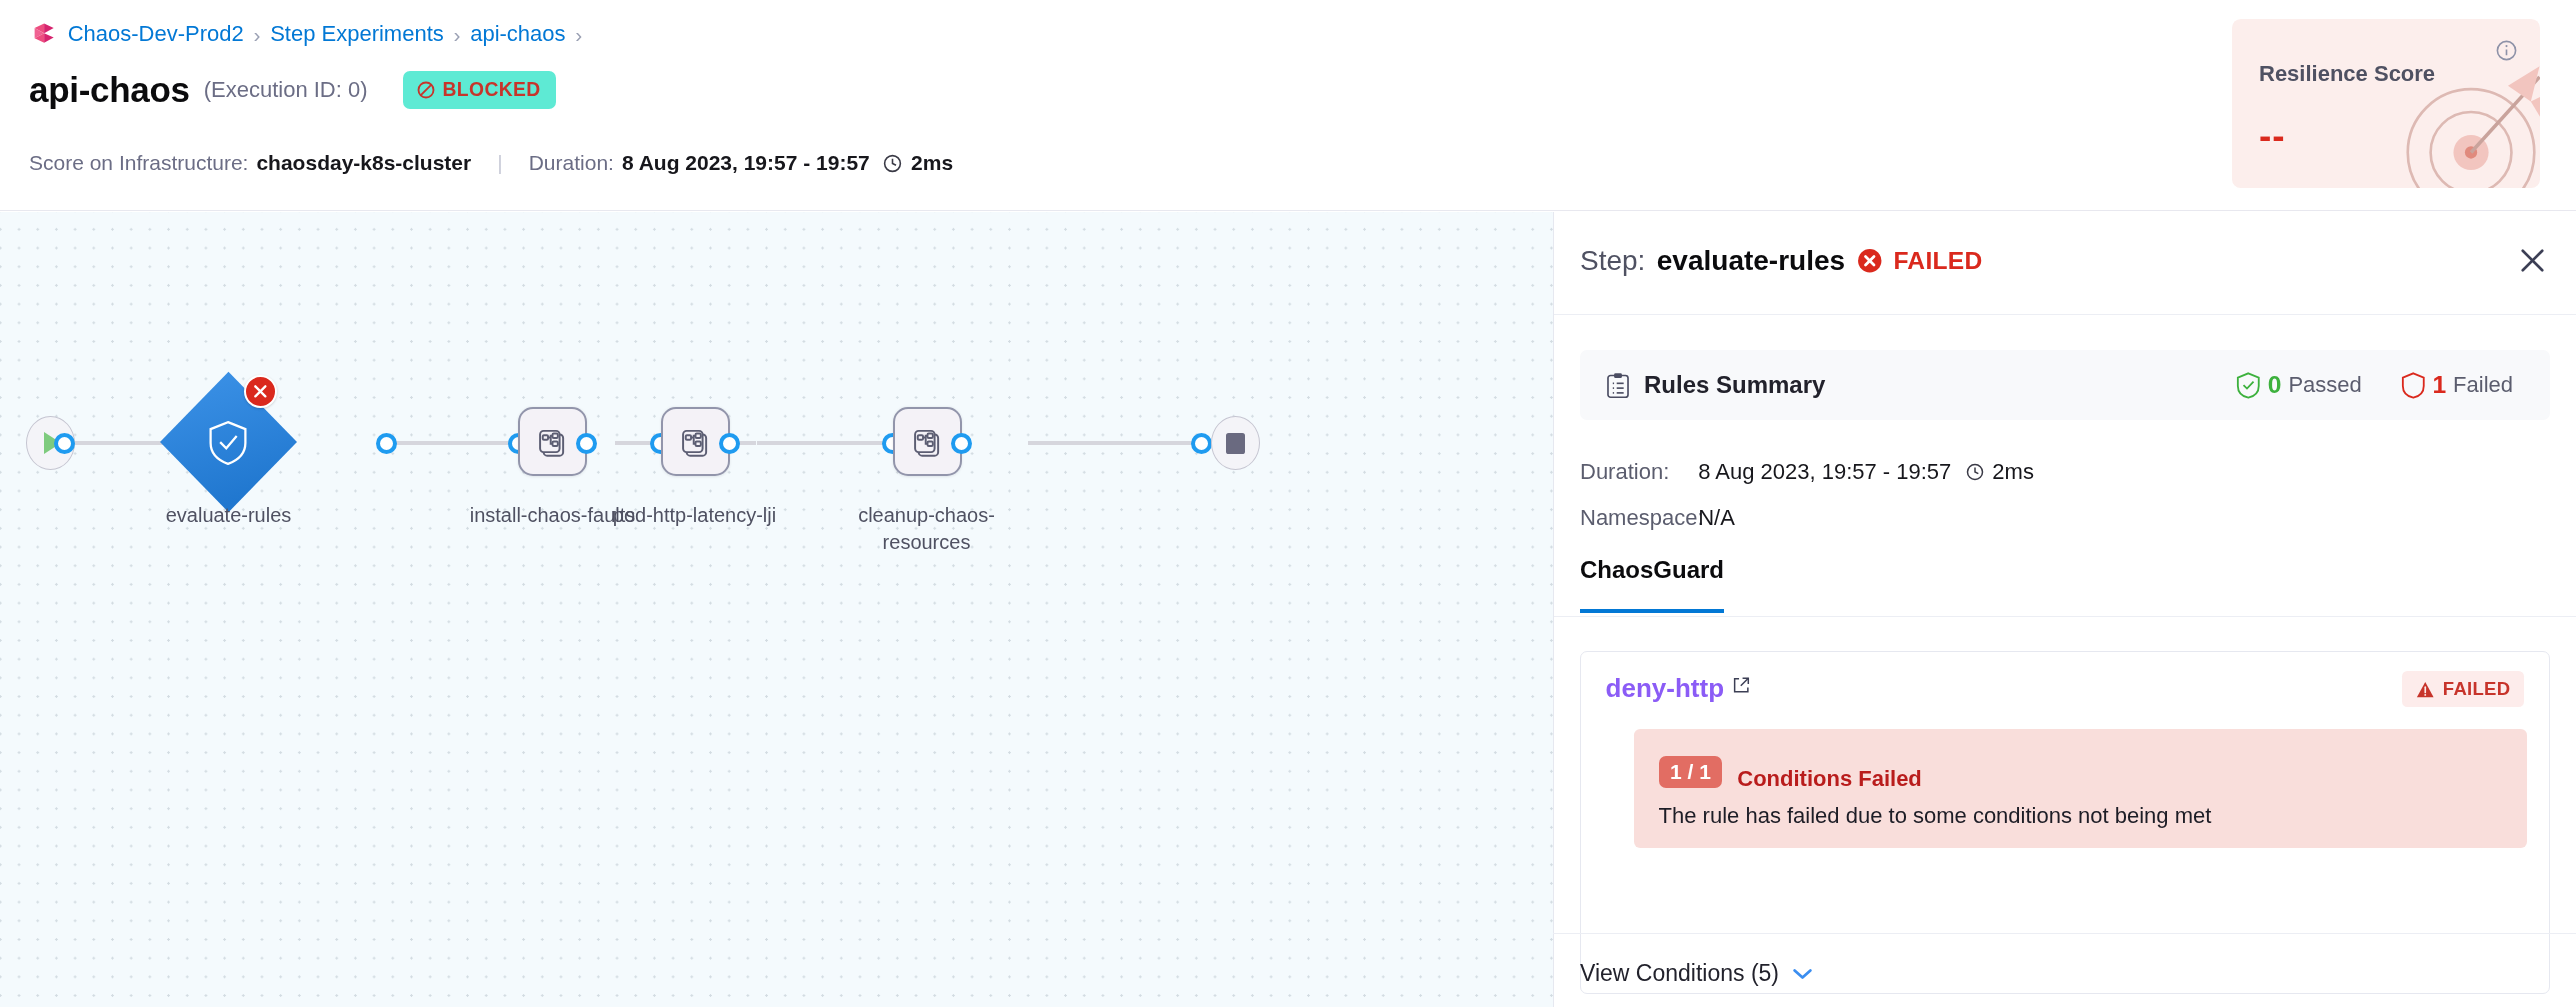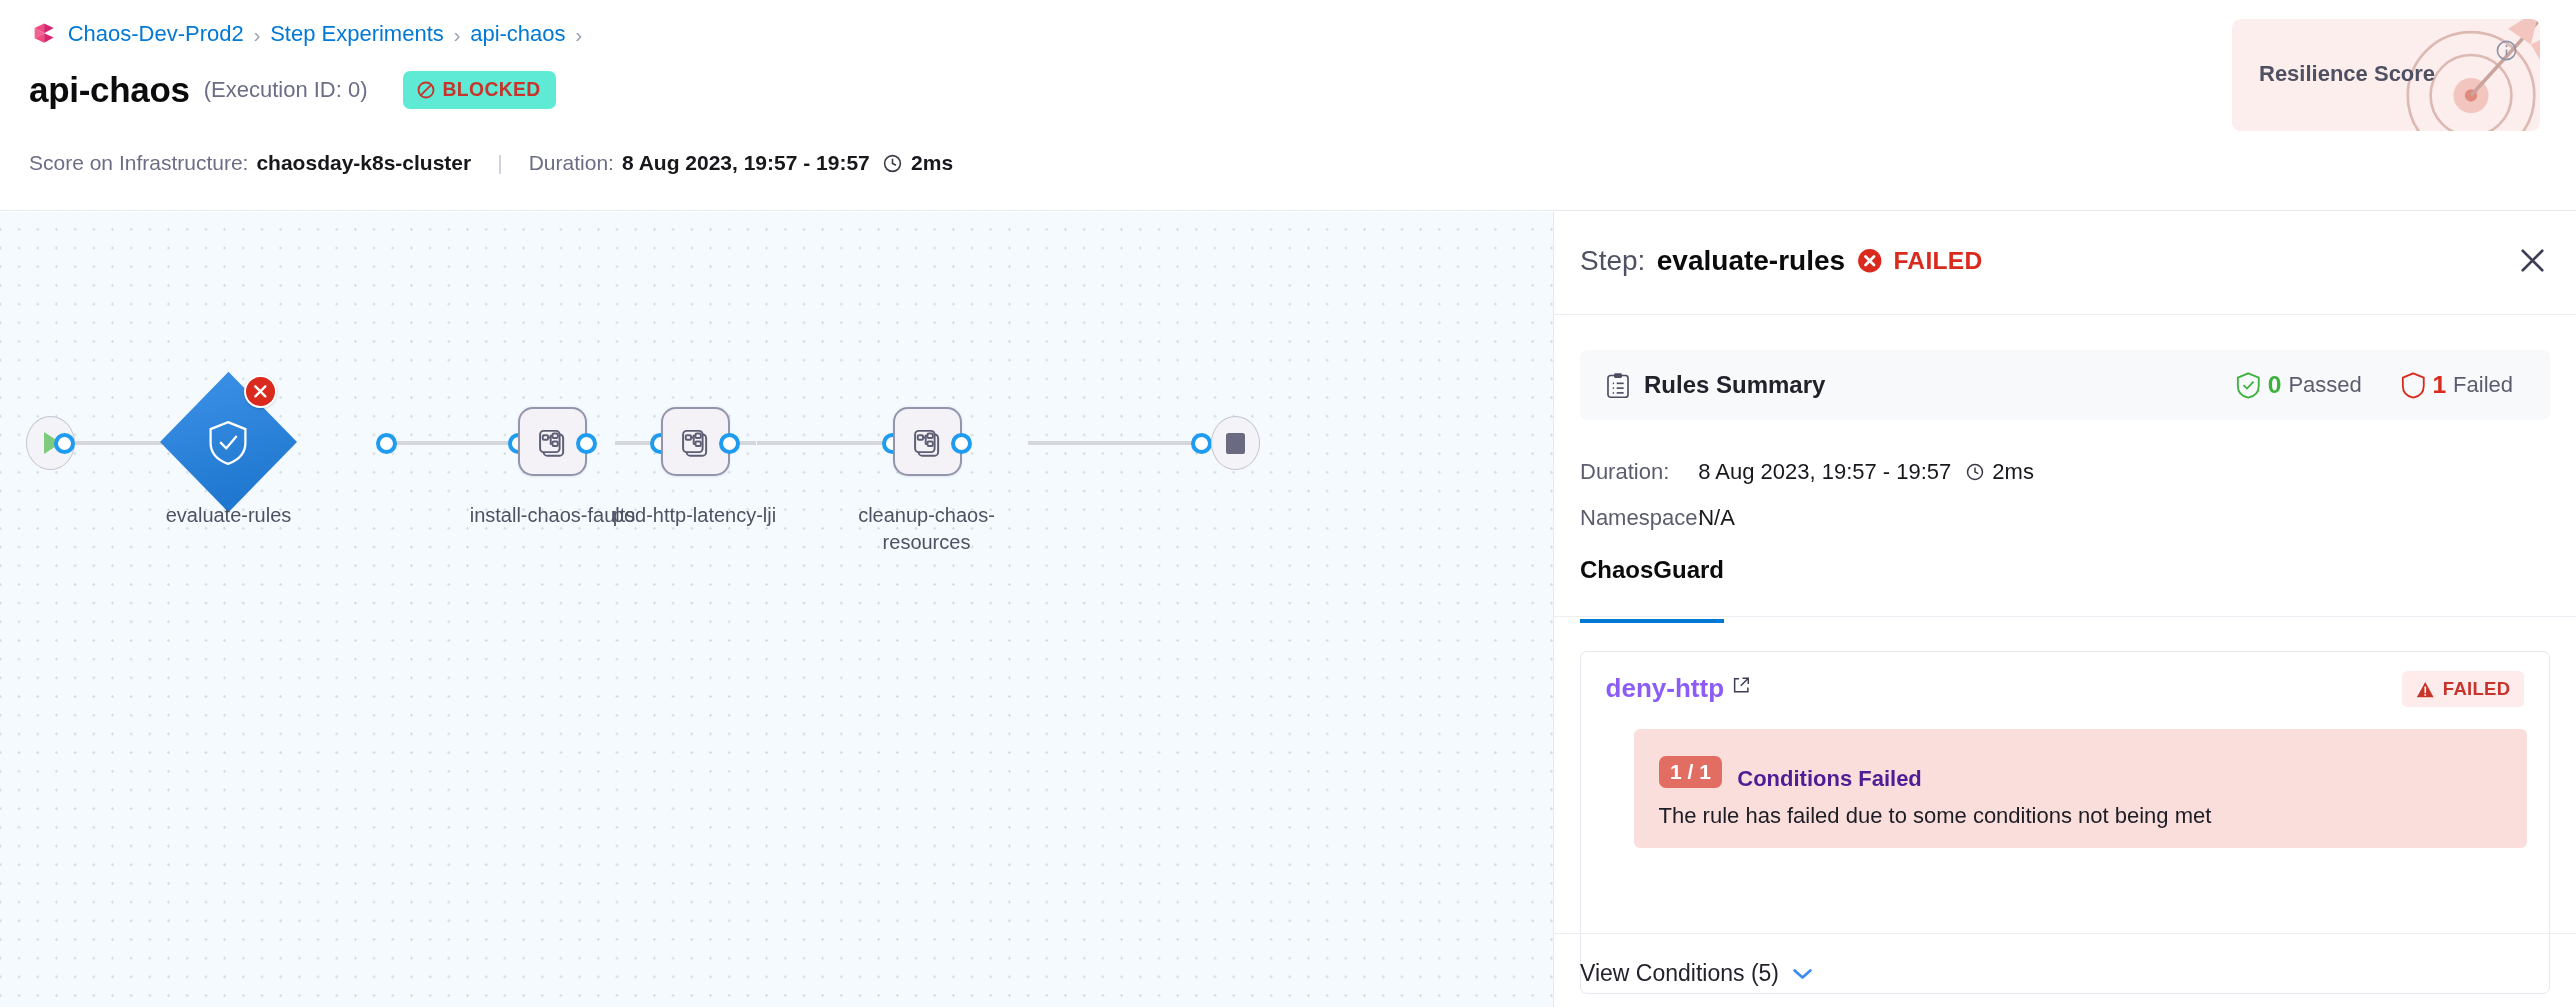--- a/index.html
+++ b/index.html
@@ -49,21 +49,21 @@
     font-size: 21px; color: #4f5162;
   }
   .meta-label { color: #6b6d85; }
   .meta-val { color: #17171c; font-weight: 700; margin-left: 8px; }
   .meta-div { color: #c9ccd8; margin: 0 26px; }
   .clock-ico { width: 21px; height: 21px; margin: 0 8px 0 12.3px; display:block; }
 
   
   .res-card {
     position: absolute; left: 2232px; top: 19.3px;
-    width: 308px; height: 112px;
+    width: 308px; height: 169px;
     background: #fceeec; border-radius: 8.8px;
     overflow: hidden;
   }
   .res-title {
     position: absolute; left: 27px; top: 42px;
     font-size: 22px; font-weight: 700; color: #4f5162;
   }
   .res-info { position: absolute; right: 22px; top: 19.3px; width: 23px; height: 23px; }
   .res-value {
     position: absolute; left: 27px; top: 98px;
@@ -185,21 +185,21 @@
   .kv-inline { display: inline-flex; align-items: center; }
   .clock-ico-sm { width: 20px; height: 20px; margin: 0 7px 0 14px; display:block; }
 
   .tabs {
     position: absolute; left: 0; top: 344px; width: 1023px; height: 61px;
     border-bottom: 1.8px solid #eceef4;
   }
   .tab {
     position: absolute; left: 26px; top: 0;
     font-size: 24px; font-weight: 700; color: #0b0b0d;
-    padding-bottom: 35px; border-bottom: 4.4px solid #0278d5;
+    padding-bottom: 25px; border-bottom: 4.4px solid #0278d5;
     cursor: pointer;
   }
 
   .rule-card {
     position: absolute; left: 26px; top: 439px;
     width: 970px; height: 343px;
     background: #ffffff; border: 0.9px solid #e6e8f0; border-radius: 7px;
   }
   .rule-head {
     position: absolute; left: 24.6px; top: 21px;
@@ -218,21 +218,21 @@
   .cond-box {
     position: absolute; left: 53px; top: 77px;
     width: 893px; height: 119px;
     background: #f9dedb; border-radius: 6.2px;
   }
   .cond-top { position: absolute; left: 24.6px; top: 23px; display:flex; align-items:center; gap: 15px; }
   .cond-pill {
     background: #e26d63; color: #ffffff; border-radius: 7px;
     padding: 4.4px 11.4px; font-size: 21px; font-weight: 700;
   }
-  .cond-text { color: #4c1d95; font-size: 22px; font-weight: 600; margin-top: 14px; }
+  .cond-text { color: #b91c1c; font-size: 22px; font-weight: 600; margin-top: 14px; }
   .cond-desc {
     position: absolute; left: 24.6px; top: 74px;
     color: #1d1d26; font-size: 22px;
   }
 
   .view-cond {
     position: absolute; left: 1580px; top: 960px;
     display: flex; align-items: center; gap: 12.3px;
     font-size: 23px; color: #22222c; cursor: pointer;
     z-index: 5;

